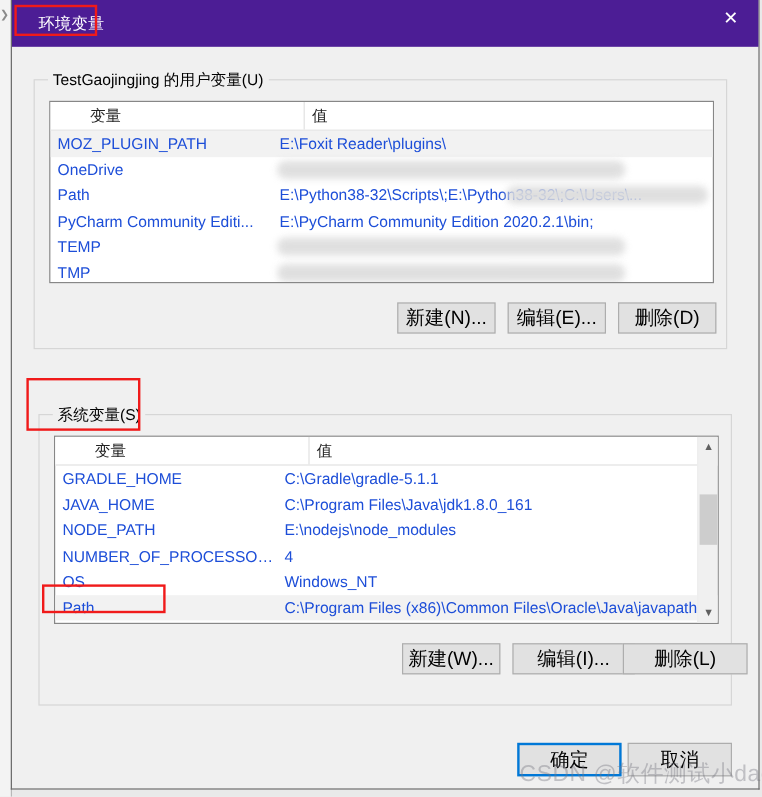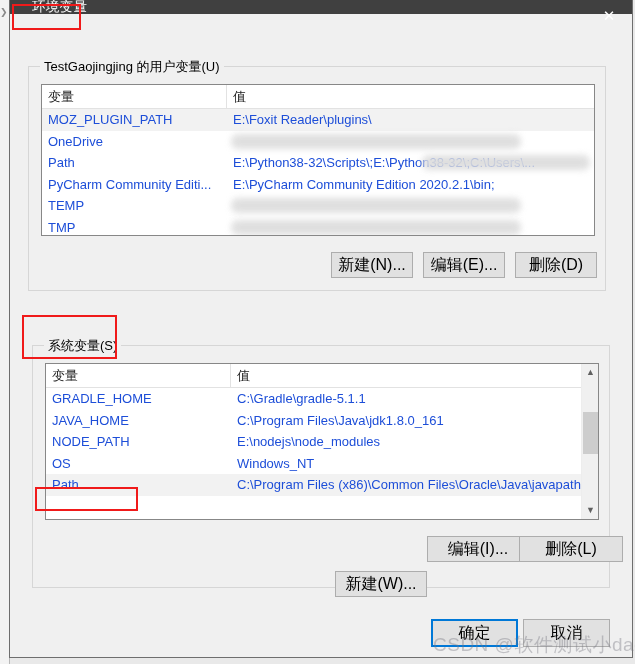--- a/index.html
+++ b/index.html
@@ -41,22 +41,22 @@
     height: 658px;
     background: #f0f0f0;
     border: 1px solid #6e6e6e;
     border-top: none;
     box-sizing: border-box;
   }
 
   
   #titlebar {
     position: relative;
-    height: 14px;
-    background: #404040;
+    height: 39px;
+    background: #4c1d95;
     display: flex;
     align-items: center;
   }
   #titlebar-title {
     margin-left: 22px;
     color: #ffffff;
     font-size: 13.5px;
     letter-spacing: .3px;
   }
   #close-button {
@@ -115,20 +115,21 @@
   #list-user { left: 12px; top: 17px; width: 554px; height: 152px; }
   #list-sys  { left: 12px; top: 17px; width: 554px; height: 157px; }
 
   .lv-header {
     display: flex;
     height: 24px;
     background: #ffffff;
     border-bottom: 1px solid #e2e2e2;
     align-items: center;
     box-sizing: border-box;
+    padding-left: 27px;
   }
   .lv-header .col {
     font-size: 13px;
     color: #222;
     padding-left: 6px;
     box-sizing: border-box;
     height: 100%;
     display: flex;
     align-items: center;
   }
@@ -210,21 +211,21 @@
   .btn.default-focus {
     border: 2px solid #0078d7;
     background: #e1e1e1;
   }
 
   
   #btn-user-new  { left: 302px; top: 185px; width: 82px; }
   #btn-user-edit { left: 394px; top: 185px; width: 82px; text-align: right; }
   #btn-user-del  { left: 486px; top: 185px; width: 82px; }
   
-  #btn-sys-new   { left: 302px; top: 190px; width: 92px; margin-top: 35px; }
+  #btn-sys-new   { left: 302px; top: 190px; width: 82px; }
   #btn-sys-edit  { left: 394px; top: 190px; width: 102px; }
   #btn-sys-del   { left: 486px; top: 190px; width: 104px; }
 
   
   #btn-ok     { left: 421px; top: 619px; width: 87px; height: 28px; text-align: center; }
   #btn-cancel { left: 513px; top: 619px; width: 87px; height: 28px; }
 
   
   #watermark {
     position: absolute;
@@ -313,20 +314,24 @@
           </div>
           <div class="lv-row">
             <div class="cell name">JAVA_HOME</div>
             <div class="cell value">C:\Program Files\Java\jdk1.8.0_161</div>
           </div>
           <div class="lv-row">
             <div class="cell name">NODE_PATH</div>
             <div class="cell value">E:\nodejs\node_modules</div>
           </div>
           <div class="lv-row">
+            <div class="cell name">NUMBER_OF_PROCESSORS</div>
+            <div class="cell value">4</div>
+          </div>
+          <div class="lv-row">
             <div class="cell name">OS</div>
             <div class="cell value">Windows_NT</div>
           </div>
           <div class="lv-row selected">
             <div class="cell name">Path</div>
             <div class="cell value">C:\Program Files (x86)\Common Files\Oracle\Java\javapath;C:...</div>
           </div>
           <div class="lv-row"></div>
         </div>
 

